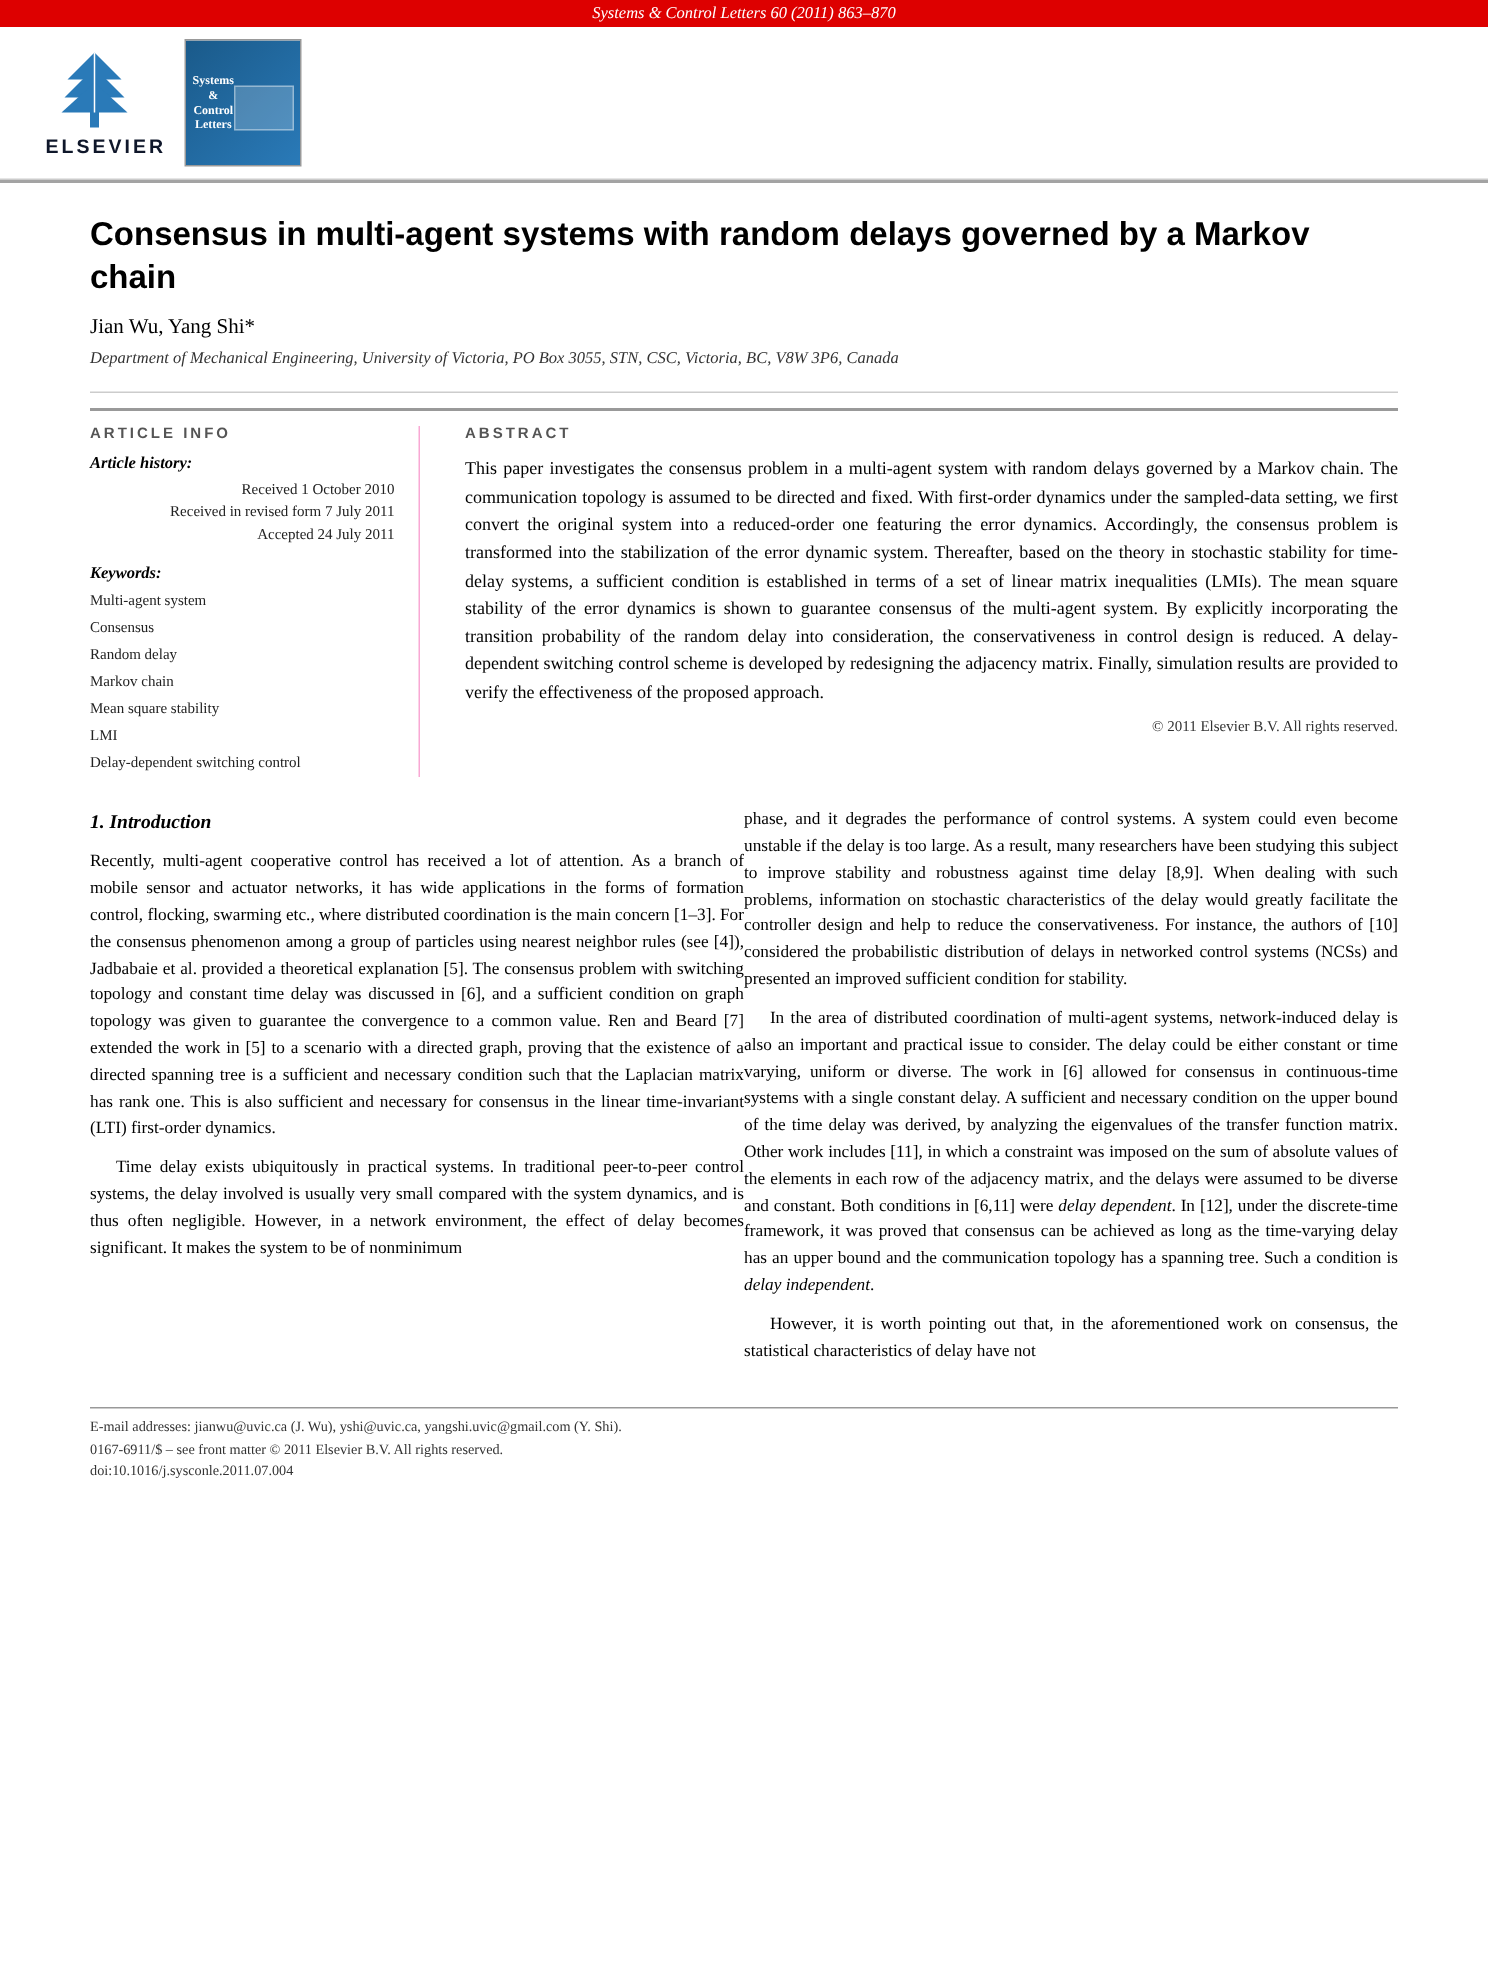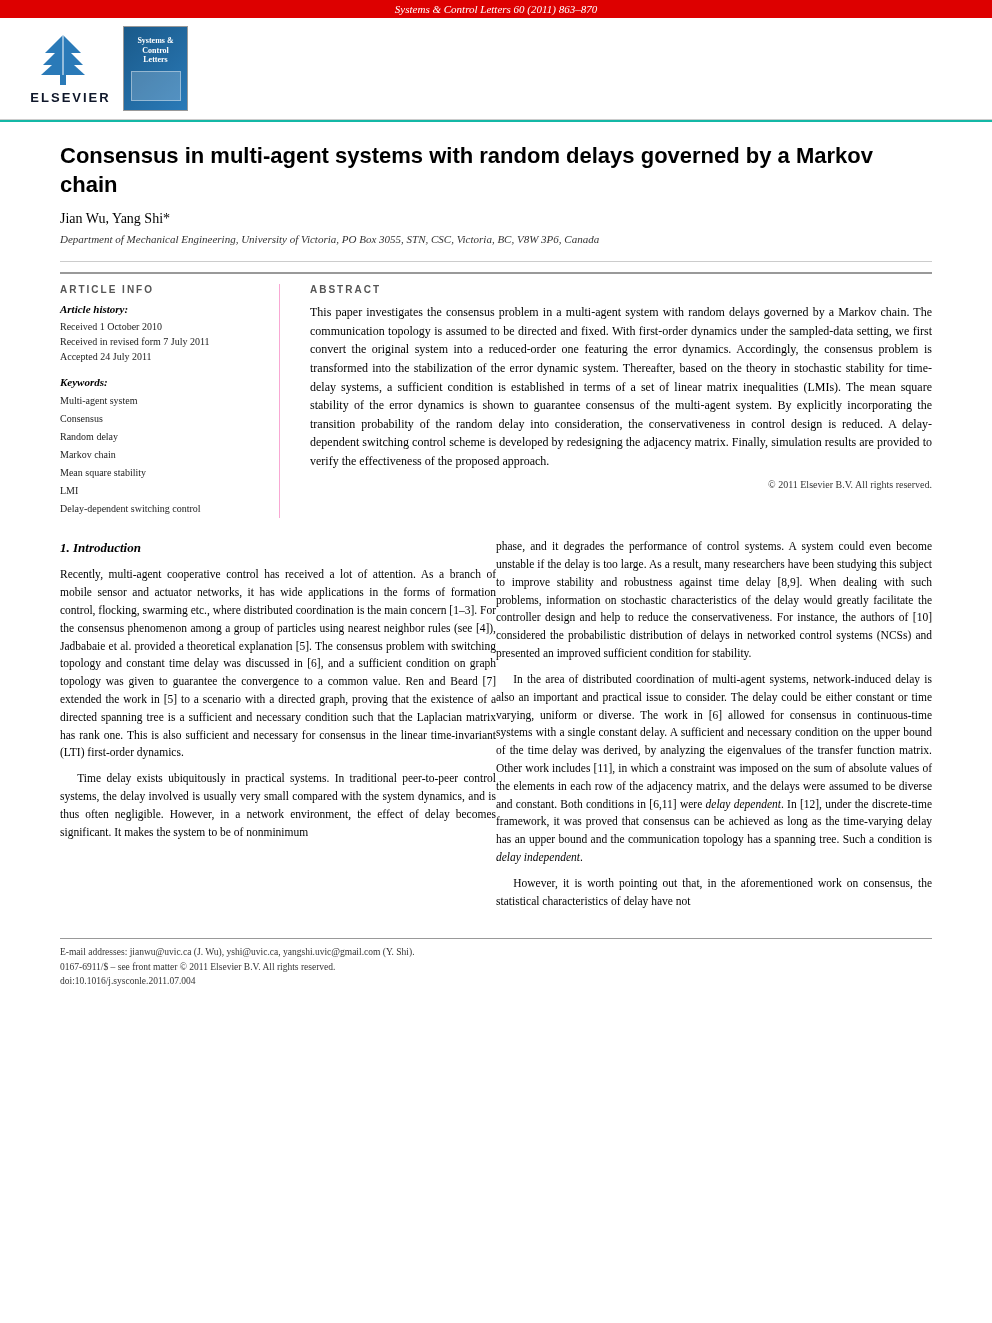--- a/index.html
+++ b/index.html
@@ -8,21 +8,21 @@
       background: #fff;
       color: #000;
       font-size: 13px;
       width: 992px;
       min-height: 1323px;
     }
 
     
     .journal-header {
       background: #fff;
-      border-bottom: 2px solid #14b8a6;
+      border-bottom: 2px solid #a3a3a3;
       padding: 0;
     }
     .journal-top-bar {
       background: #d00;
       color: #fff;
       text-align: center;
       font-size: 11px;
       padding: 3px 0;
       font-style: italic;
     }
@@ -51,28 +51,28 @@
       font-family: Arial, sans-serif;
       font-weight: normal;
       letter-spacing: 1px;
     }
     .journal-homepage {
       font-size: 10px;
       color: #2a7ab8;
       margin-top: 4px;
     }
     .journal-thumb {
-      width: 65px;
+      width: 78px;
       height: 85px;
       background: linear-gradient(135deg, #1a5a8a 0%, #2a7ab8 100%);
       border: 1px solid #999;
       display: flex;
       align-items: center;
       justify-content: center;
-      flex-direction: column;
+      flex-direction: row;
       font-size: 7px;
       color: #fff;
       text-align: center;
       padding: 4px;
     }
 
     
     .paper-content {
       padding: 20px 60px;
     }
@@ -134,20 +134,21 @@
     .article-history h4 {
       font-style: italic;
       font-weight: bold;
       font-size: 11px;
       margin-bottom: 4px;
     }
     .article-history p {
       font-size: 10px;
       line-height: 1.5;
       color: #222;
+      text-align: right;
     }
 
     .keywords-section {
       margin-top: 12px;
     }
     .keywords-section h4 {
       font-style: italic;
       font-weight: bold;
       font-size: 11px;
       margin-bottom: 4px;

